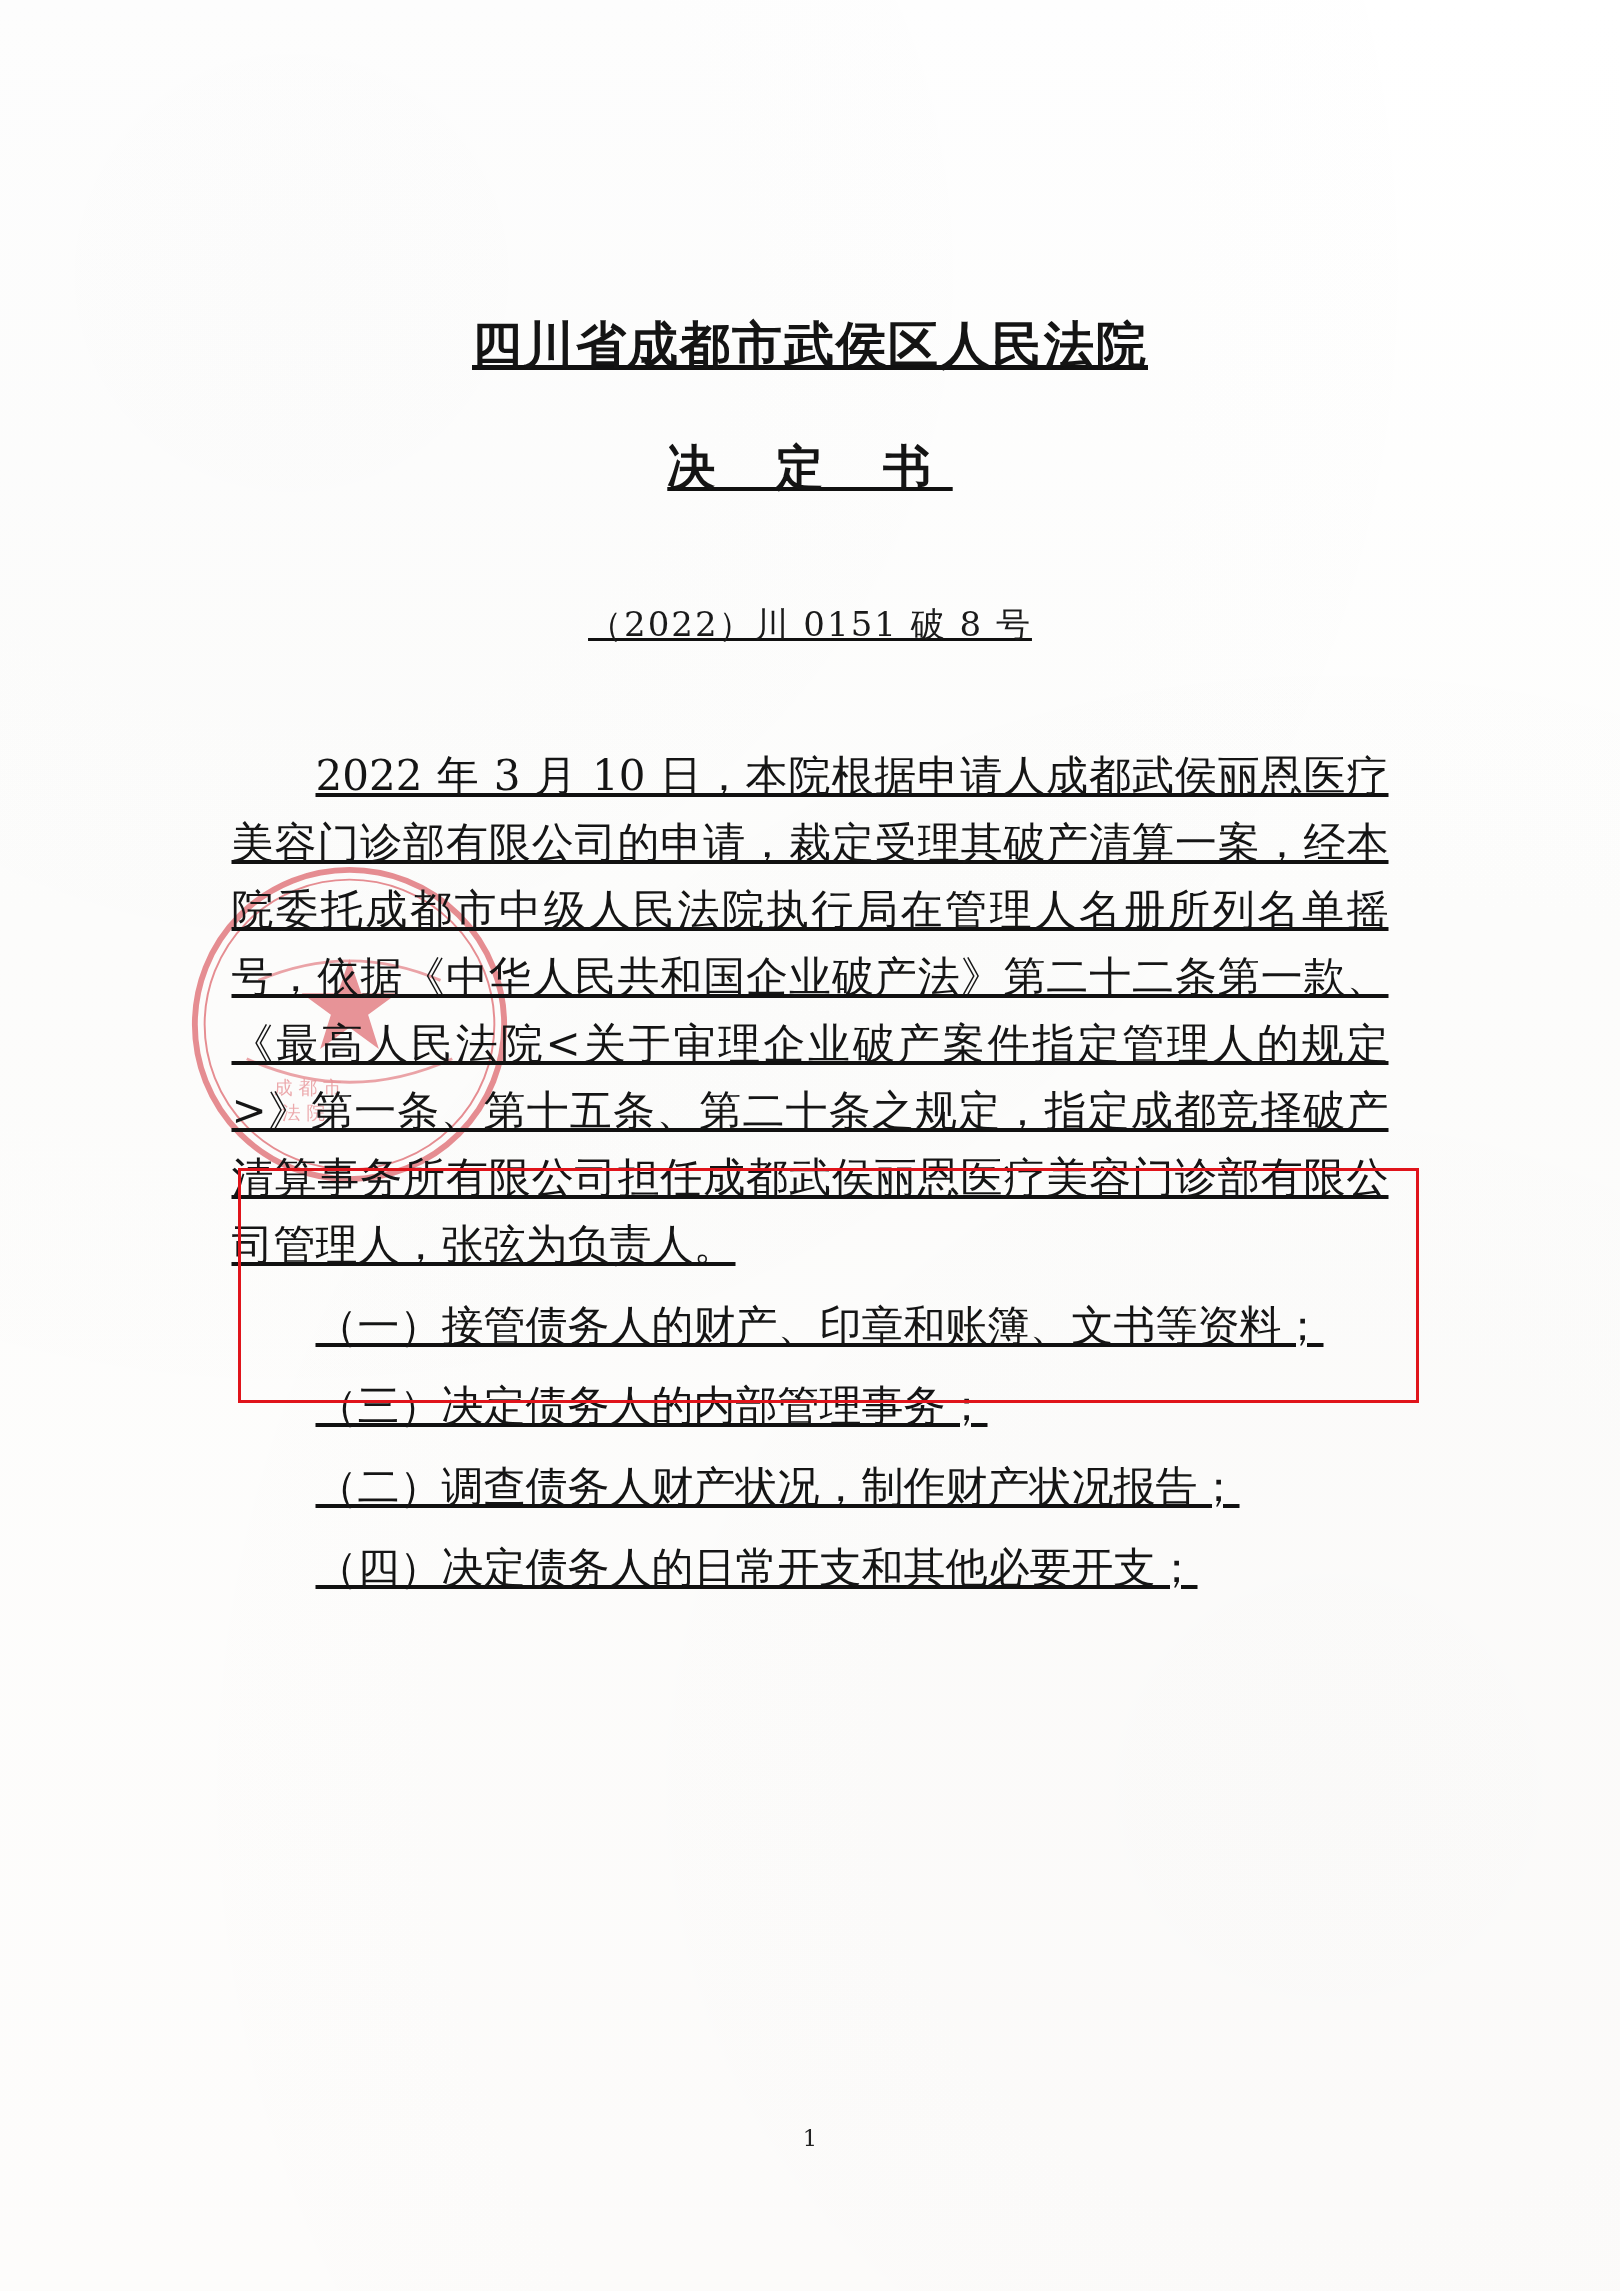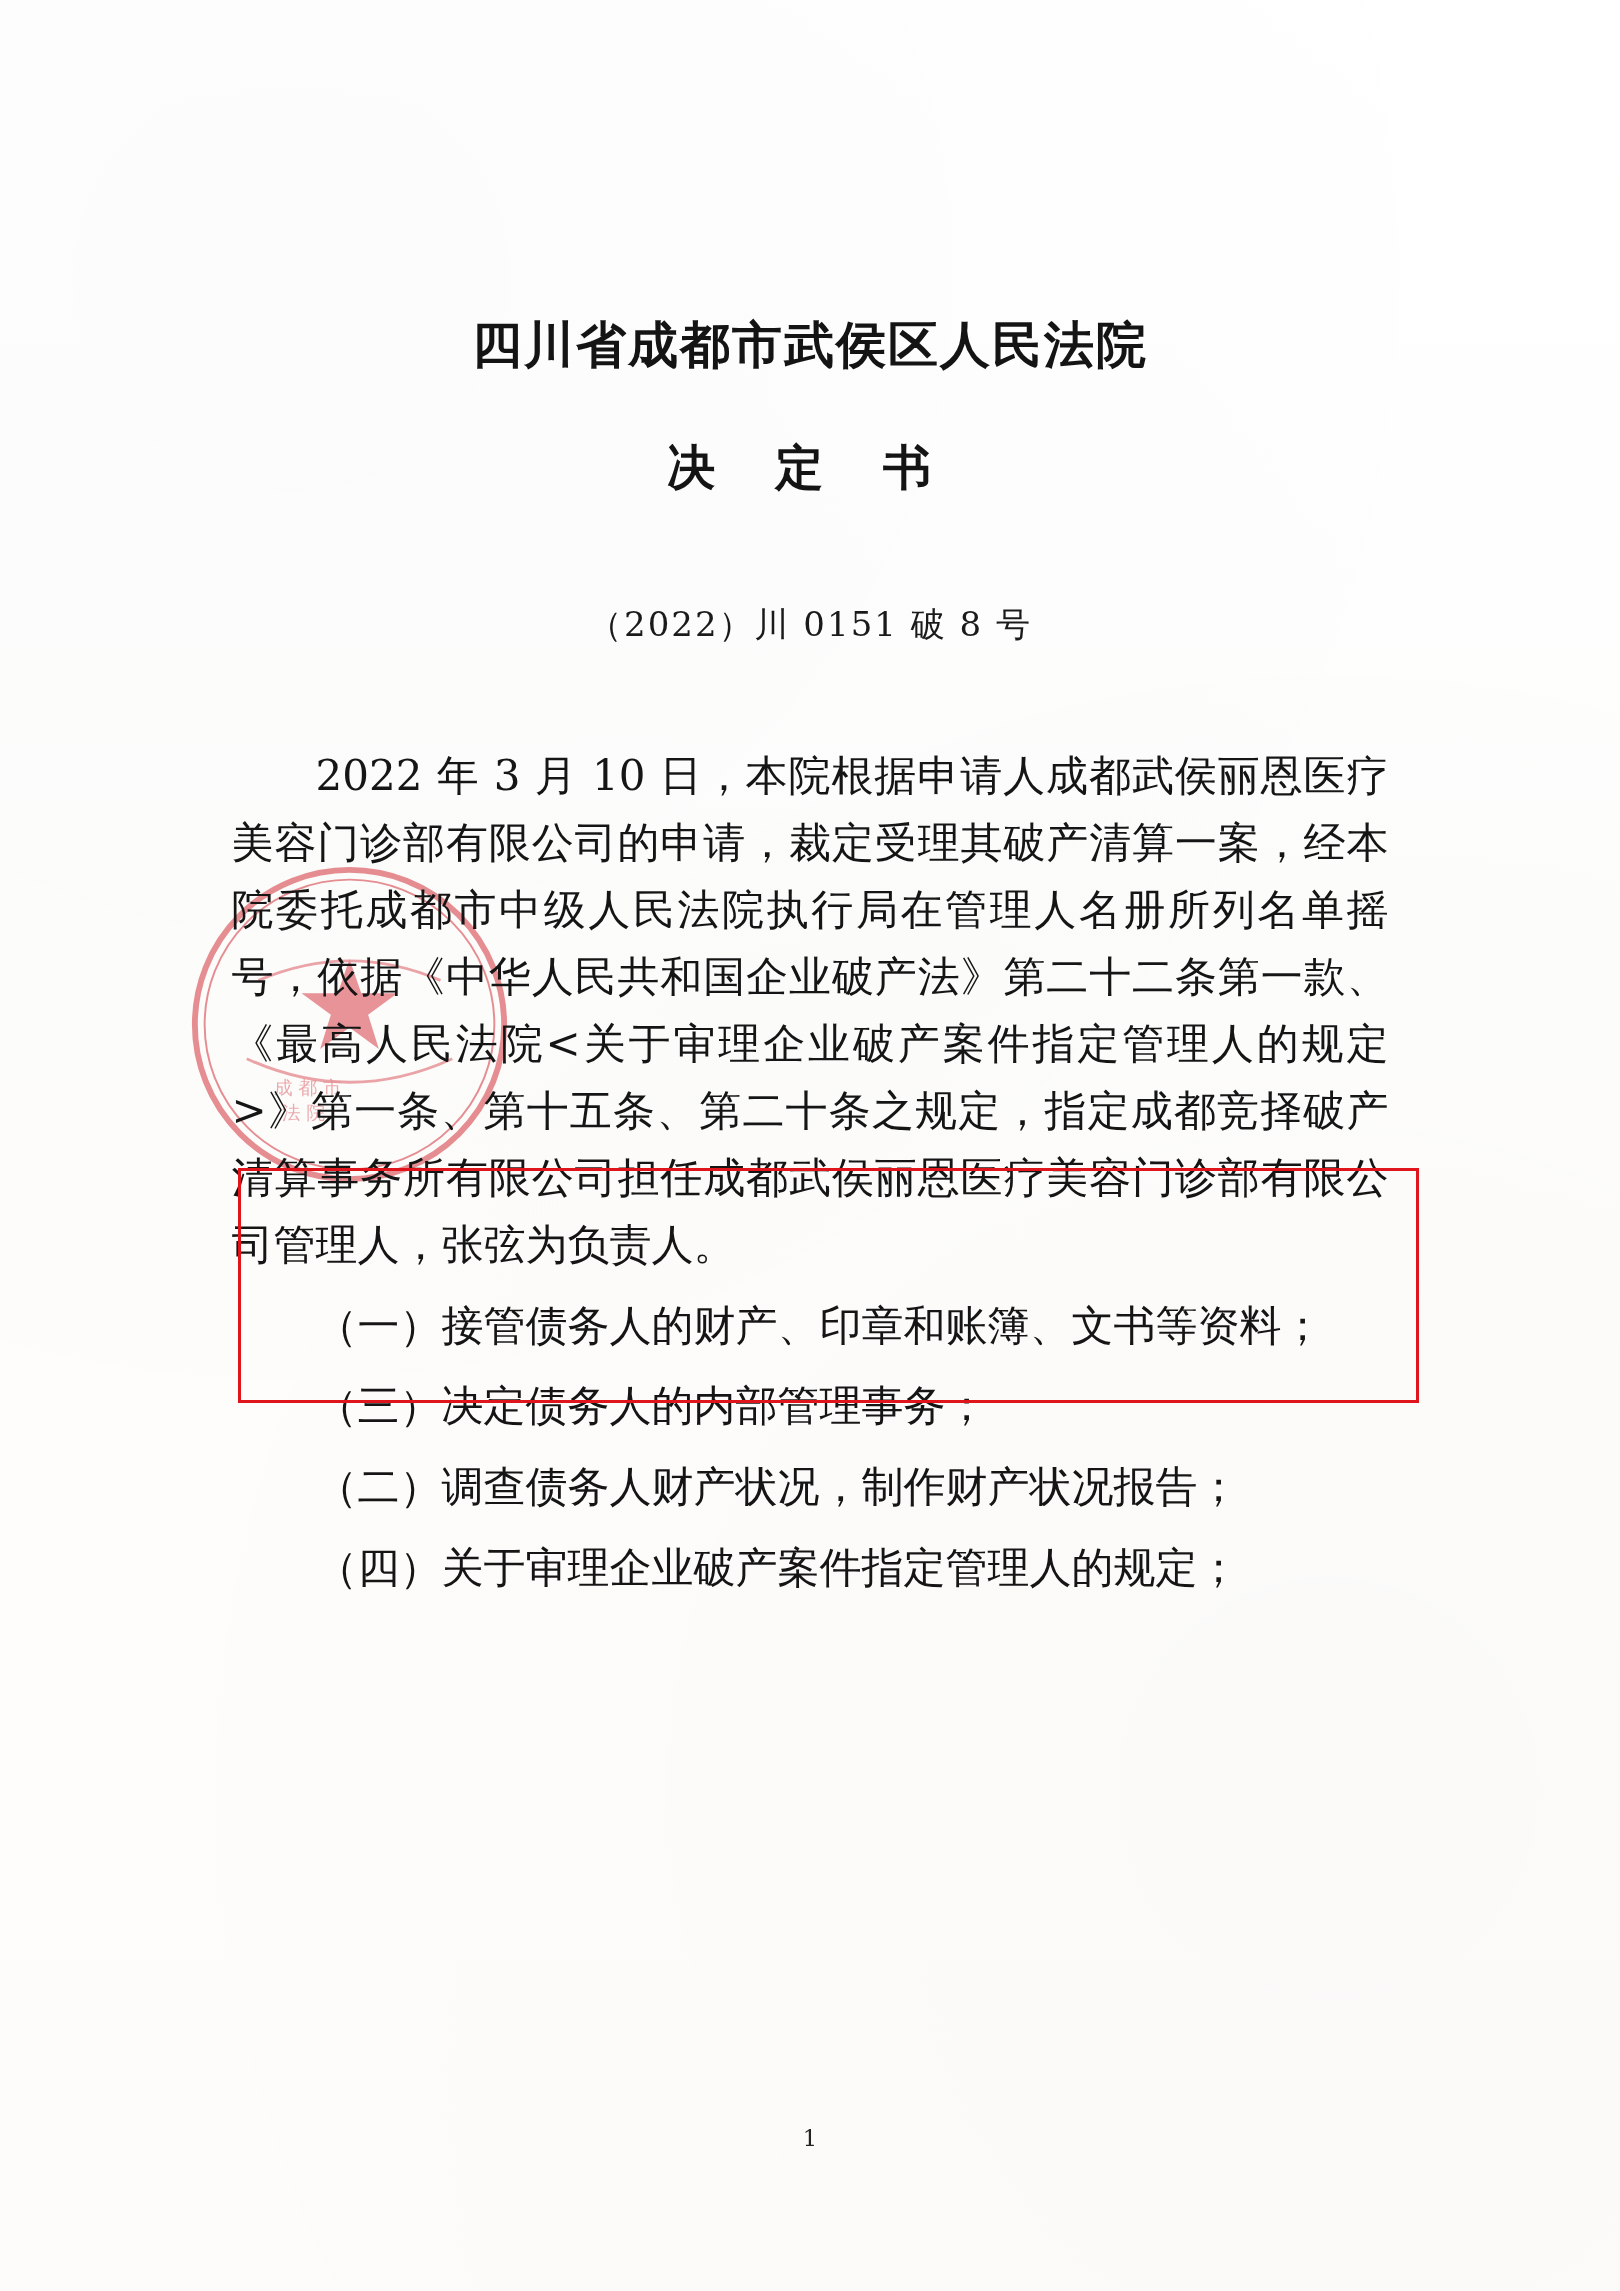--- a/index.html
+++ b/index.html
@@ -41,20 +41,21 @@
     opacity: 0.50;
     pointer-events: none;
   }
 
   
   .doc {
     position: absolute;
     left: 0;
     top: 0;
     width: 1620px;
+    text-decoration: underline;
   }
 
   .court-title {
     text-align: center;
     font-family: "DejaVu Sans", "Liberation Sans", sans-serif;
     font-weight: bold;
     font-size: 50px;
     letter-spacing: 2px;
     color: #141414;
     margin-top: 312px;
@@ -151,21 +152,21 @@
 
     <div class="doc-type">决 定 书</div>
 
     <div class="case-no">（2022）川 0151 破 8 号</div>
 
     <div class="body-block">
       <p class="para">2022 年 3 月 10 日，本院根据申请人成都武侯丽恩医疗美容门诊部有限公司的申请，裁定受理其破产清算一案，经本院委托成都市中级人民法院执行局在管理人名册所列名单摇号，依据《中华人民共和国企业破产法》第二十二条第一款、《最高人民法院&lt;关于审理企业破产案件指定管理人的规定&gt;》第一条、第十五条、第二十条之规定，指定成都竞择破产清算事务所有限公司担任成都武侯丽恩医疗美容门诊部有限公司管理人，张弦为负责人。</p>
       <p class="item">（一）接管债务人的财产、印章和账簿、文书等资料；</p>
       <p class="item">（三）决定债务人的内部管理事务；</p>
       <p class="item">（二）调查债务人财产状况，制作财产状况报告；</p>
-      <p class="item">（四）关于审理企业破产案件指定管理人的规定；</p>
+      <p class="item">（四）决定债务人的日常开支和其他必要开支；</p>
     </div>
 
   </div>
 
   <div id="highlight-box"></div>
 
   <div class="page-number">1</div>
 
 </div>
 

